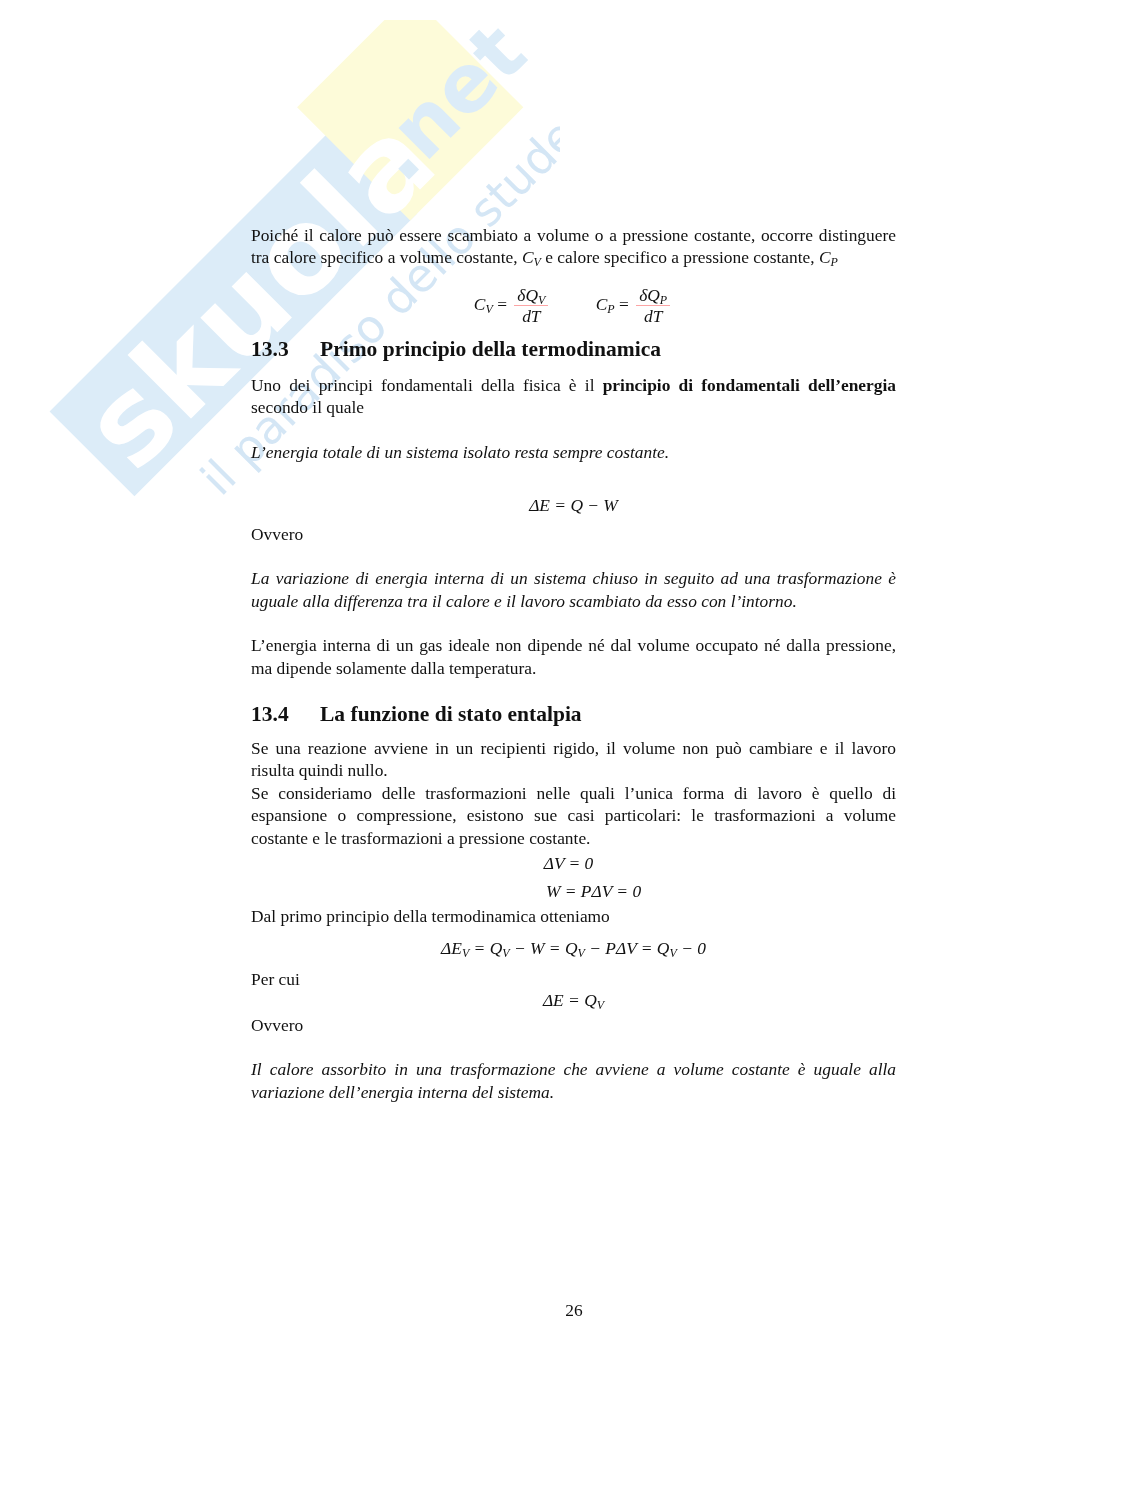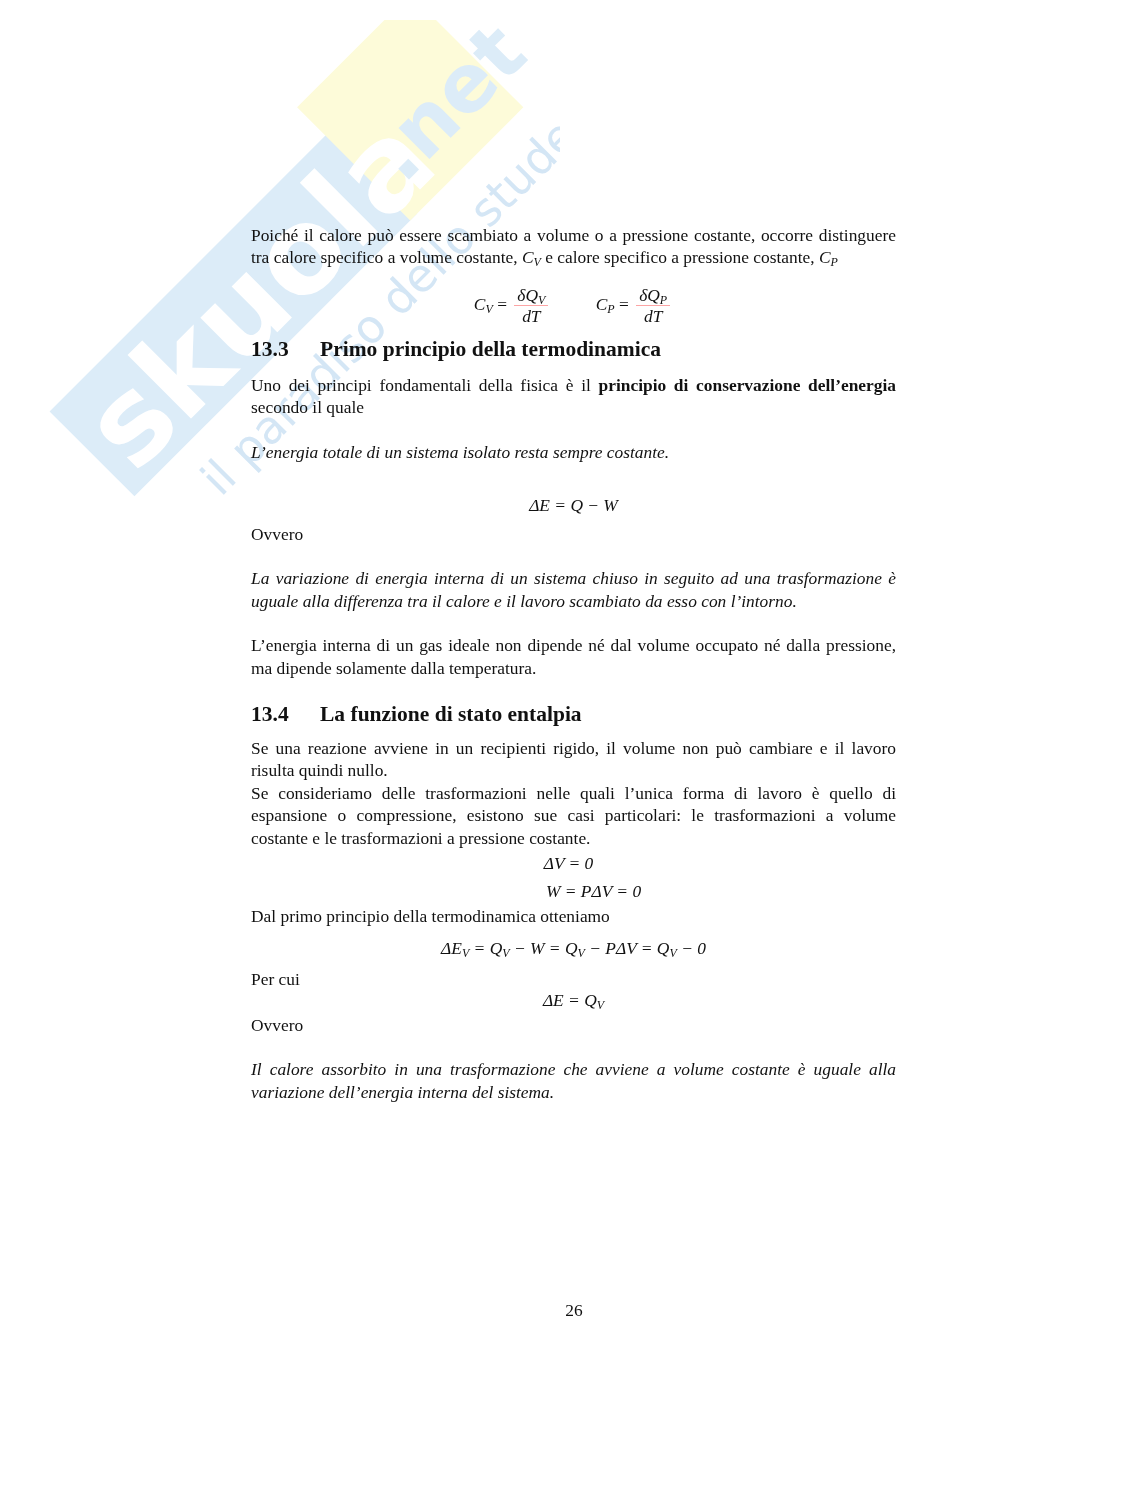--- a/index.html
+++ b/index.html
@@ -51,21 +51,21 @@
       <span class="frac"><span class="n"><span>δQ</span><sub>V</sub></span><span class="d">dT</span></span>
     </span>
     <span class="pair">
       <span>C</span><sub>P</sub> <span class="up">=</span>
       <span class="frac"><span class="n"><span>δQ</span><sub>P</sub></span><span class="d">dT</span></span>
     </span>
   </div>
 
   <h2 style="margin-top: 4px; margin-bottom: 12px;"><span class="num">13.3</span><span>Primo principio della termodinamica</span></h2>
 
-  <p><span>Uno dei principi fondamentali della fisica è il </span><span class="b">principio di conservazione dell’energia</span><span> secondo il quale</span></p>
+  <p><span>Uno dei principi fondamentali della fisica è il </span><span class="b">principio di fondamentali dell’energia</span><span> secondo il quale</span></p>
   <div class="gap"></div>
   <p class="it">L’energia totale di un sistema isolato resta sempre costante.</p>
   <div class="gap"></div>
   <div class="eq" style="margin: 6px 0 4px 0;">ΔE = Q − W</div>
   <p>Ovvero</p>
   <div class="gap"></div>
   <p class="it">La variazione di energia interna di un sistema chiuso in seguito ad una trasformazione è uguale alla differenza tra il calore e il lavoro scambiato da esso con l’intorno.</p>
   <div class="gap"></div>
   <p>L’energia interna di un gas ideale non dipende né dal volume occupato né dalla pressione, ma dipende solamente dalla temperatura.</p>
 

